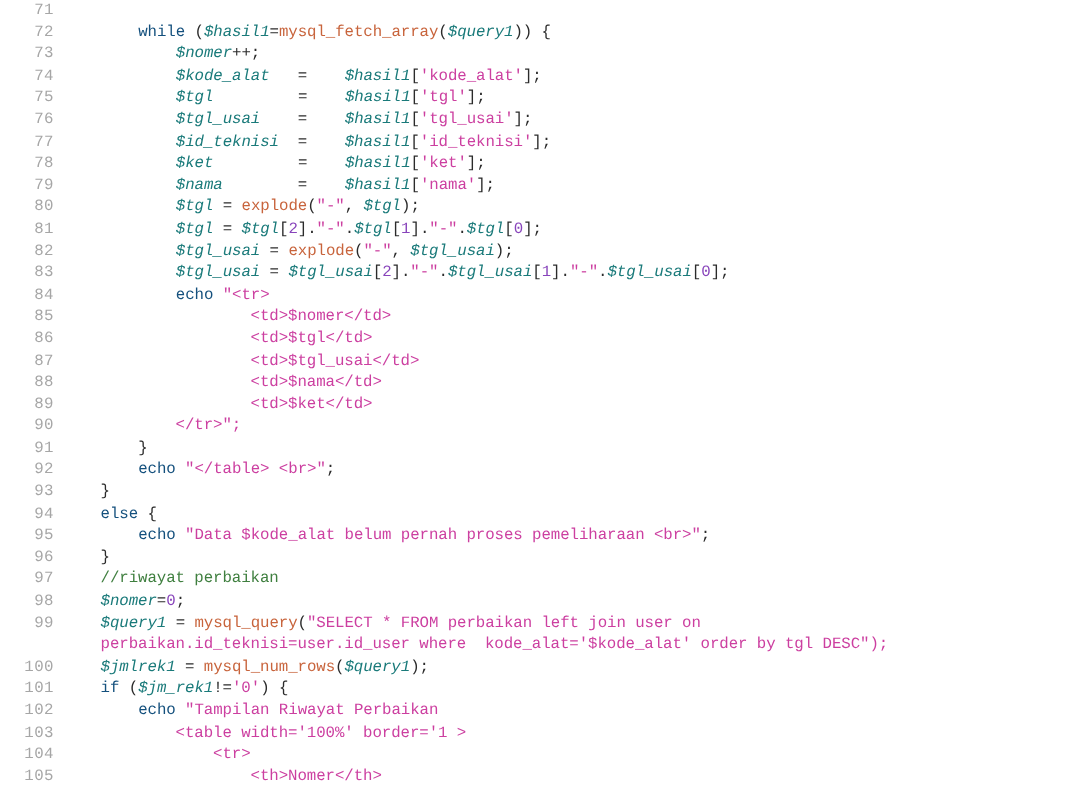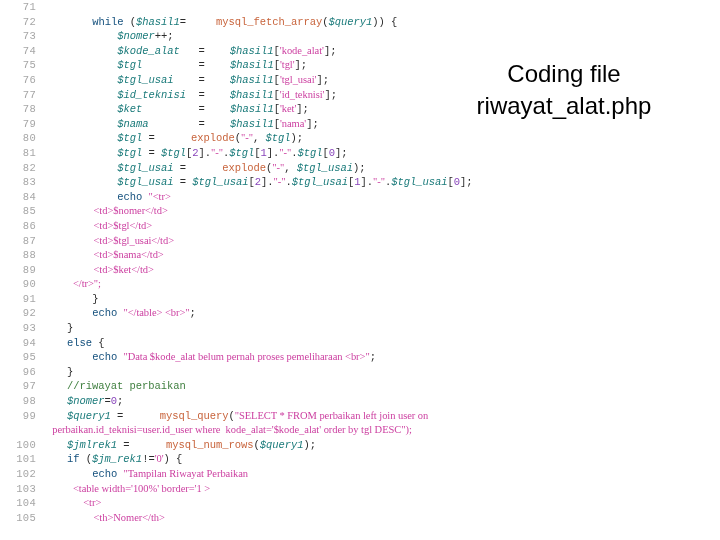--- a/index.html
+++ b/index.html
@@ -46,22 +46,22 @@
     display: inline-block;
     padding-left: 6px;
     font-family: "Liberation Mono", monospace;
     font-size: 10.5px;
     letter-spacing: -0.05px;
   }
 
   
   .t-var   { color: #1a7a7a; font-style: italic; }
   .t-kw    { color: #14507d; font-weight: normal; }
-  .t-str   { color: #cc3fa0; font-family: Liberation Serif, serif; }
-  .t-fn    { color: #c8643c; margin-left: 30px; }
+  .t-str   { color: #cc3fa0; }
+  .t-fn    { color: #c8643c; }
   .t-num   { color: #8844bb; }
   .t-com   { color: #3f7f3f; }
   .t-op    { color: #2b2b2b; }
 
   
   #caption-box {
     position: absolute;
     left: 408px;
     top: 58px;
     width: 312px;
@@ -73,18 +73,14 @@
   }
   #caption-box .cap-line { display: block; }
 </style>
 </head>
 <body>
 
 <div id="slide">
 
   <div id="code-listing"><div class="code-line"><span class="gutter">71</span><span class="codetext"></span></div><div class="code-line"><span class="gutter">72</span><span class="codetext"><span class="t-op"> </span><span class="t-op"> </span><span class="t-op"> </span><span class="t-op"> </span><span class="t-op"> </span><span class="t-op"> </span><span class="t-op"> </span><span class="t-op"> </span><span class="t-kw">while</span><span class="t-op"> </span><span class="t-op">(</span><span class="t-var">$hasil1</span><span class="t-op">=</span><span class="t-fn">mysql_fetch_array</span><span class="t-op">(</span><span class="t-var">$query1</span><span class="t-op">)</span><span class="t-op">)</span><span class="t-op"> </span><span class="t-op">{</span></span></div><div class="code-line"><span class="gutter">73</span><span class="codetext"><span class="t-op"> </span><span class="t-op"> </span><span class="t-op"> </span><span class="t-op"> </span><span class="t-op"> </span><span class="t-op"> </span><span class="t-op"> </span><span class="t-op"> </span><span class="t-op"> </span><span class="t-op"> </span><span class="t-op"> </span><span class="t-op"> </span><span class="t-var">$nomer</span><span class="t-op">+</span><span class="t-op">+</span><span class="t-op">;</span></span></div><div class="code-line"><span class="gutter">74</span><span class="codetext"><span class="t-op"> </span><span class="t-op"> </span><span class="t-op"> </span><span class="t-op"> </span><span class="t-op"> </span><span class="t-op"> </span><span class="t-op"> </span><span class="t-op"> </span><span class="t-op"> </span><span class="t-op"> </span><span class="t-op"> </span><span class="t-op"> </span><span class="t-var">$kode_alat</span><span class="t-op"> </span><span class="t-op"> </span><span class="t-op"> </span><span class="t-op">=</span><span class="t-op"> </span><span class="t-op"> </span><span class="t-op"> </span><span class="t-op"> </span><span class="t-var">$hasil1</span><span class="t-op">[</span><span class="t-str">'kode_alat'</span><span class="t-op">]</span><span class="t-op">;</span></span></div><div class="code-line"><span class="gutter">75</span><span class="codetext"><span class="t-op"> </span><span class="t-op"> </span><span class="t-op"> </span><span class="t-op"> </span><span class="t-op"> </span><span class="t-op"> </span><span class="t-op"> </span><span class="t-op"> </span><span class="t-op"> </span><span class="t-op"> </span><span class="t-op"> </span><span class="t-op"> </span><span class="t-var">$tgl</span><span class="t-op"> </span><span class="t-op"> </span><span class="t-op"> </span><span class="t-op"> </span><span class="t-op"> </span><span class="t-op"> </span><span class="t-op"> </span><span class="t-op"> </span><span class="t-op"> </span><span class="t-op">=</span><span class="t-op"> </span><span class="t-op"> </span><span class="t-op"> </span><span class="t-op"> </span><span class="t-var">$hasil1</span><span class="t-op">[</span><span class="t-str">'tgl'</span><span class="t-op">]</span><span class="t-op">;</span></span></div><div class="code-line"><span class="gutter">76</span><span class="codetext"><span class="t-op"> </span><span class="t-op"> </span><span class="t-op"> </span><span class="t-op"> </span><span class="t-op"> </span><span class="t-op"> </span><span class="t-op"> </span><span class="t-op"> </span><span class="t-op"> </span><span class="t-op"> </span><span class="t-op"> </span><span class="t-op"> </span><span class="t-var">$tgl_usai</span><span class="t-op"> </span><span class="t-op"> </span><span class="t-op"> </span><span class="t-op"> </span><span class="t-op">=</span><span class="t-op"> </span><span class="t-op"> </span><span class="t-op"> </span><span class="t-op"> </span><span class="t-var">$hasil1</span><span class="t-op">[</span><span class="t-str">'tgl_usai'</span><span class="t-op">]</span><span class="t-op">;</span></span></div><div class="code-line"><span class="gutter">77</span><span class="codetext"><span class="t-op"> </span><span class="t-op"> </span><span class="t-op"> </span><span class="t-op"> </span><span class="t-op"> </span><span class="t-op"> </span><span class="t-op"> </span><span class="t-op"> </span><span class="t-op"> </span><span class="t-op"> </span><span class="t-op"> </span><span class="t-op"> </span><span class="t-var">$id_teknisi</span><span class="t-op"> </span><span class="t-op"> </span><span class="t-op">=</span><span class="t-op"> </span><span class="t-op"> </span><span class="t-op"> </span><span class="t-op"> </span><span class="t-var">$hasil1</span><span class="t-op">[</span><span class="t-str">'id_teknisi'</span><span class="t-op">]</span><span class="t-op">;</span></span></div><div class="code-line"><span class="gutter">78</span><span class="codetext"><span class="t-op"> </span><span class="t-op"> </span><span class="t-op"> </span><span class="t-op"> </span><span class="t-op"> </span><span class="t-op"> </span><span class="t-op"> </span><span class="t-op"> </span><span class="t-op"> </span><span class="t-op"> </span><span class="t-op"> </span><span class="t-op"> </span><span class="t-var">$ket</span><span class="t-op"> </span><span class="t-op"> </span><span class="t-op"> </span><span class="t-op"> </span><span class="t-op"> </span><span class="t-op"> </span><span class="t-op"> </span><span class="t-op"> </span><span class="t-op"> </span><span class="t-op">=</span><span class="t-op"> </span><span class="t-op"> </span><span class="t-op"> </span><span class="t-op"> </span><span class="t-var">$hasil1</span><span class="t-op">[</span><span class="t-str">'ket'</span><span class="t-op">]</span><span class="t-op">;</span></span></div><div class="code-line"><span class="gutter">79</span><span class="codetext"><span class="t-op"> </span><span class="t-op"> </span><span class="t-op"> </span><span class="t-op"> </span><span class="t-op"> </span><span class="t-op"> </span><span class="t-op"> </span><span class="t-op"> </span><span class="t-op"> </span><span class="t-op"> </span><span class="t-op"> </span><span class="t-op"> </span><span class="t-var">$nama</span><span class="t-op"> </span><span class="t-op"> </span><span class="t-op"> </span><span class="t-op"> </span><span class="t-op"> </span><span class="t-op"> </span><span class="t-op"> </span><span class="t-op"> </span><span class="t-op">=</span><span class="t-op"> </span><span class="t-op"> </span><span class="t-op"> </span><span class="t-op"> </span><span class="t-var">$hasil1</span><span class="t-op">[</span><span class="t-str">'nama'</span><span class="t-op">]</span><span class="t-op">;</span></span></div><div class="code-line"><span class="gutter">80</span><span class="codetext"><span class="t-op"> </span><span class="t-op"> </span><span class="t-op"> </span><span class="t-op"> </span><span class="t-op"> </span><span class="t-op"> </span><span class="t-op"> </span><span class="t-op"> </span><span class="t-op"> </span><span class="t-op"> </span><span class="t-op"> </span><span class="t-op"> </span><span class="t-var">$tgl</span><span class="t-op"> </span><span class="t-op">=</span><span class="t-op"> </span><span class="t-fn">explode</span><span class="t-op">(</span><span class="t-str">"-"</span><span class="t-op">,</span><span class="t-op"> </span><span class="t-var">$tgl</span><span class="t-op">)</span><span class="t-op">;</span></span></div><div class="code-line"><span class="gutter">81</span><span class="codetext"><span class="t-op"> </span><span class="t-op"> </span><span class="t-op"> </span><span class="t-op"> </span><span class="t-op"> </span><span class="t-op"> </span><span class="t-op"> </span><span class="t-op"> </span><span class="t-op"> </span><span class="t-op"> </span><span class="t-op"> </span><span class="t-op"> </span><span class="t-var">$tgl</span><span class="t-op"> </span><span class="t-op">=</span><span class="t-op"> </span><span class="t-var">$tgl</span><span class="t-op">[</span><span class="t-num">2</span><span class="t-op">]</span><span class="t-op">.</span><span class="t-str">"-"</span><span class="t-op">.</span><span class="t-var">$tgl</span><span class="t-op">[</span><span class="t-num">1</span><span class="t-op">]</span><span class="t-op">.</span><span class="t-str">"-"</span><span class="t-op">.</span><span class="t-var">$tgl</span><span class="t-op">[</span><span class="t-num">0</span><span class="t-op">]</span><span class="t-op">;</span></span></div><div class="code-line"><span class="gutter">82</span><span class="codetext"><span class="t-op"> </span><span class="t-op"> </span><span class="t-op"> </span><span class="t-op"> </span><span class="t-op"> </span><span class="t-op"> </span><span class="t-op"> </span><span class="t-op"> </span><span class="t-op"> </span><span class="t-op"> </span><span class="t-op"> </span><span class="t-op"> </span><span class="t-var">$tgl_usai</span><span class="t-op"> </span><span class="t-op">=</span><span class="t-op"> </span><span class="t-fn">explode</span><span class="t-op">(</span><span class="t-str">"-"</span><span class="t-op">,</span><span class="t-op"> </span><span class="t-var">$tgl_usai</span><span class="t-op">)</span><span class="t-op">;</span></span></div><div class="code-line"><span class="gutter">83</span><span class="codetext"><span class="t-op"> </span><span class="t-op"> </span><span class="t-op"> </span><span class="t-op"> </span><span class="t-op"> </span><span class="t-op"> </span><span class="t-op"> </span><span class="t-op"> </span><span class="t-op"> </span><span class="t-op"> </span><span class="t-op"> </span><span class="t-op"> </span><span class="t-var">$tgl_usai</span><span class="t-op"> </span><span class="t-op">=</span><span class="t-op"> </span><span class="t-var">$tgl_usai</span><span class="t-op">[</span><span class="t-num">2</span><span class="t-op">]</span><span class="t-op">.</span><span class="t-str">"-"</span><span class="t-op">.</span><span class="t-var">$tgl_usai</span><span class="t-op">[</span><span class="t-num">1</span><span class="t-op">]</span><span class="t-op">.</span><span class="t-str">"-"</span><span class="t-op">.</span><span class="t-var">$tgl_usai</span><span class="t-op">[</span><span class="t-num">0</span><span class="t-op">]</span><span class="t-op">;</span></span></div><div class="code-line"><span class="gutter">84</span><span class="codetext"><span class="t-op"> </span><span class="t-op"> </span><span class="t-op"> </span><span class="t-op"> </span><span class="t-op"> </span><span class="t-op"> </span><span class="t-op"> </span><span class="t-op"> </span><span class="t-op"> </span><span class="t-op"> </span><span class="t-op"> </span><span class="t-op"> </span><span class="t-kw">echo</span><span class="t-op"> </span><span class="t-str">"&lt;tr&gt;</span></span></div><div class="code-line"><span class="gutter">85</span><span class="codetext"><span class="t-str">                    &lt;td&gt;$nomer&lt;/td&gt;</span></span></div><div class="code-line"><span class="gutter">86</span><span class="codetext"><span class="t-str">                    &lt;td&gt;$tgl&lt;/td&gt;</span></span></div><div class="code-line"><span class="gutter">87</span><span class="codetext"><span class="t-str">                    &lt;td&gt;$tgl_usai&lt;/td&gt;</span></span></div><div class="code-line"><span class="gutter">88</span><span class="codetext"><span class="t-str">                    &lt;td&gt;$nama&lt;/td&gt;</span></span></div><div class="code-line"><span class="gutter">89</span><span class="codetext"><span class="t-str">                    &lt;td&gt;$ket&lt;/td&gt;</span></span></div><div class="code-line"><span class="gutter">90</span><span class="codetext"><span class="t-str">            &lt;/tr&gt;";</span></span></div><div class="code-line"><span class="gutter">91</span><span class="codetext"><span class="t-op"> </span><span class="t-op"> </span><span class="t-op"> </span><span class="t-op"> </span><span class="t-op"> </span><span class="t-op"> </span><span class="t-op"> </span><span class="t-op"> </span><span class="t-op">}</span></span></div><div class="code-line"><span class="gutter">92</span><span class="codetext"><span class="t-op"> </span><span class="t-op"> </span><span class="t-op"> </span><span class="t-op"> </span><span class="t-op"> </span><span class="t-op"> </span><span class="t-op"> </span><span class="t-op"> </span><span class="t-kw">echo</span><span class="t-op"> </span><span class="t-str">"&lt;/table&gt; &lt;br&gt;"</span><span class="t-op">;</span></span></div><div class="code-line"><span class="gutter">93</span><span class="codetext"><span class="t-op"> </span><span class="t-op"> </span><span class="t-op"> </span><span class="t-op"> </span><span class="t-op">}</span></span></div><div class="code-line"><span class="gutter">94</span><span class="codetext"><span class="t-op"> </span><span class="t-op"> </span><span class="t-op"> </span><span class="t-op"> </span><span class="t-kw">else</span><span class="t-op"> </span><span class="t-op">{</span></span></div><div class="code-line"><span class="gutter">95</span><span class="codetext"><span class="t-op"> </span><span class="t-op"> </span><span class="t-op"> </span><span class="t-op"> </span><span class="t-op"> </span><span class="t-op"> </span><span class="t-op"> </span><span class="t-op"> </span><span class="t-kw">echo</span><span class="t-op"> </span><span class="t-str">"Data $kode_alat belum pernah proses pemeliharaan &lt;br&gt;"</span><span class="t-op">;</span></span></div><div class="code-line"><span class="gutter">96</span><span class="codetext"><span class="t-op"> </span><span class="t-op"> </span><span class="t-op"> </span><span class="t-op"> </span><span class="t-op">}</span></span></div><div class="code-line"><span class="gutter">97</span><span class="codetext"><span class="t-com">    //riwayat perbaikan</span></span></div><div class="code-line"><span class="gutter">98</span><span class="codetext"><span class="t-op"> </span><span class="t-op"> </span><span class="t-op"> </span><span class="t-op"> </span><span class="t-var">$nomer</span><span class="t-op">=</span><span class="t-num">0</span><span class="t-op">;</span></span></div><div class="code-line"><span class="gutter">99</span><span class="codetext"><span class="t-op"> </span><span class="t-op"> </span><span class="t-op"> </span><span class="t-op"> </span><span class="t-var">$query1</span><span class="t-op"> </span><span class="t-op">=</span><span class="t-op"> </span><span class="t-fn">mysql_query</span><span class="t-op">(</span><span class="t-str">"SELECT * FROM perbaikan left join user on</span></span></div><div class="code-line"><span class="gutter"></span><span class="codetext"><span class="t-str">    perbaikan.id_teknisi=user.id_user where  kode_alat='$kode_alat' order by tgl DESC");</span></span></div><div class="code-line"><span class="gutter">100</span><span class="codetext"><span class="t-op"> </span><span class="t-op"> </span><span class="t-op"> </span><span class="t-op"> </span><span class="t-var">$jmlrek1</span><span class="t-op"> </span><span class="t-op">=</span><span class="t-op"> </span><span class="t-fn">mysql_num_rows</span><span class="t-op">(</span><span class="t-var">$query1</span><span class="t-op">)</span><span class="t-op">;</span></span></div><div class="code-line"><span class="gutter">101</span><span class="codetext"><span class="t-op"> </span><span class="t-op"> </span><span class="t-op"> </span><span class="t-op"> </span><span class="t-kw">if</span><span class="t-op"> </span><span class="t-op">(</span><span class="t-var">$jm_rek1</span><span class="t-op">!</span><span class="t-op">=</span><span class="t-str">'0'</span><span class="t-op">)</span><span class="t-op"> </span><span class="t-op">{</span></span></div><div class="code-line"><span class="gutter">102</span><span class="codetext"><span class="t-op"> </span><span class="t-op"> </span><span class="t-op"> </span><span class="t-op"> </span><span class="t-op"> </span><span class="t-op"> </span><span class="t-op"> </span><span class="t-op"> </span><span class="t-kw">echo</span><span class="t-op"> </span><span class="t-str">"Tampilan Riwayat Perbaikan</span></span></div><div class="code-line"><span class="gutter">103</span><span class="codetext"><span class="t-str">            &lt;table width='100%' border='1 &gt;</span></span></div><div class="code-line"><span class="gutter">104</span><span class="codetext"><span class="t-str">                &lt;tr&gt;</span></span></div><div class="code-line"><span class="gutter">105</span><span class="codetext"><span class="t-str">                    &lt;th&gt;Nomer&lt;/th&gt;</span></span></div></div>
 
-  <div id="caption-box">
-    <span class="cap-line">Coding file</span>
-    <span class="cap-line">riwayat_alat.php</span>
-  </div>
 
 </div>
 
 </body></html>

